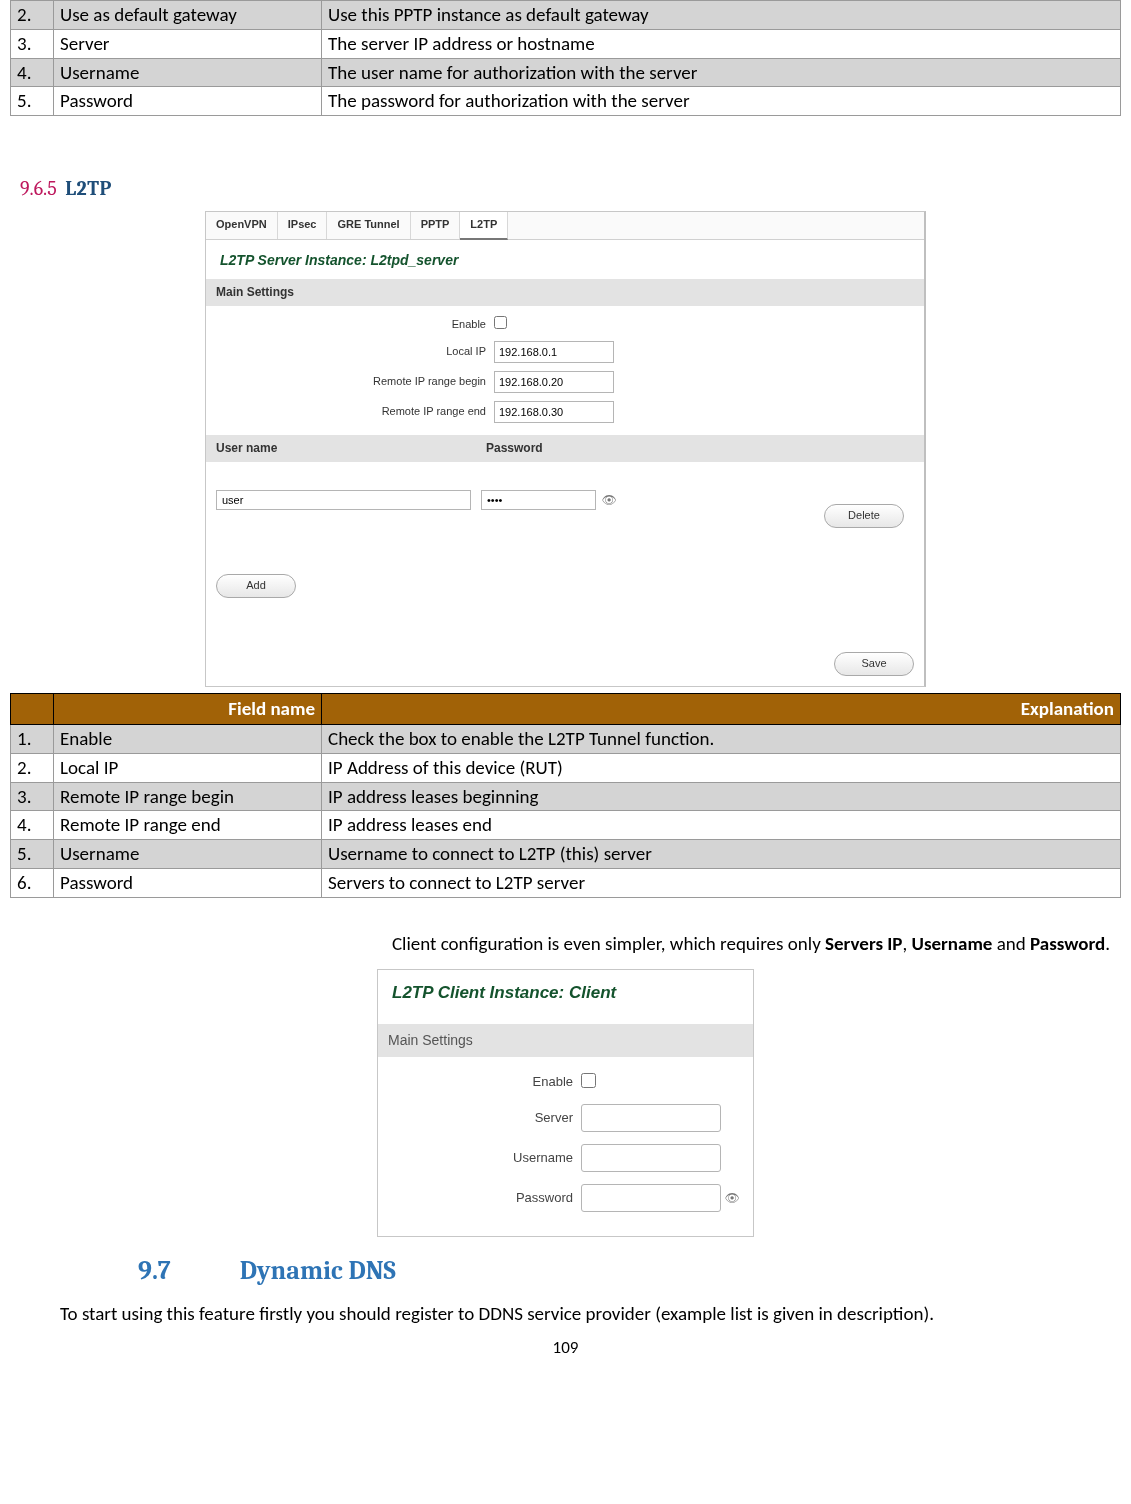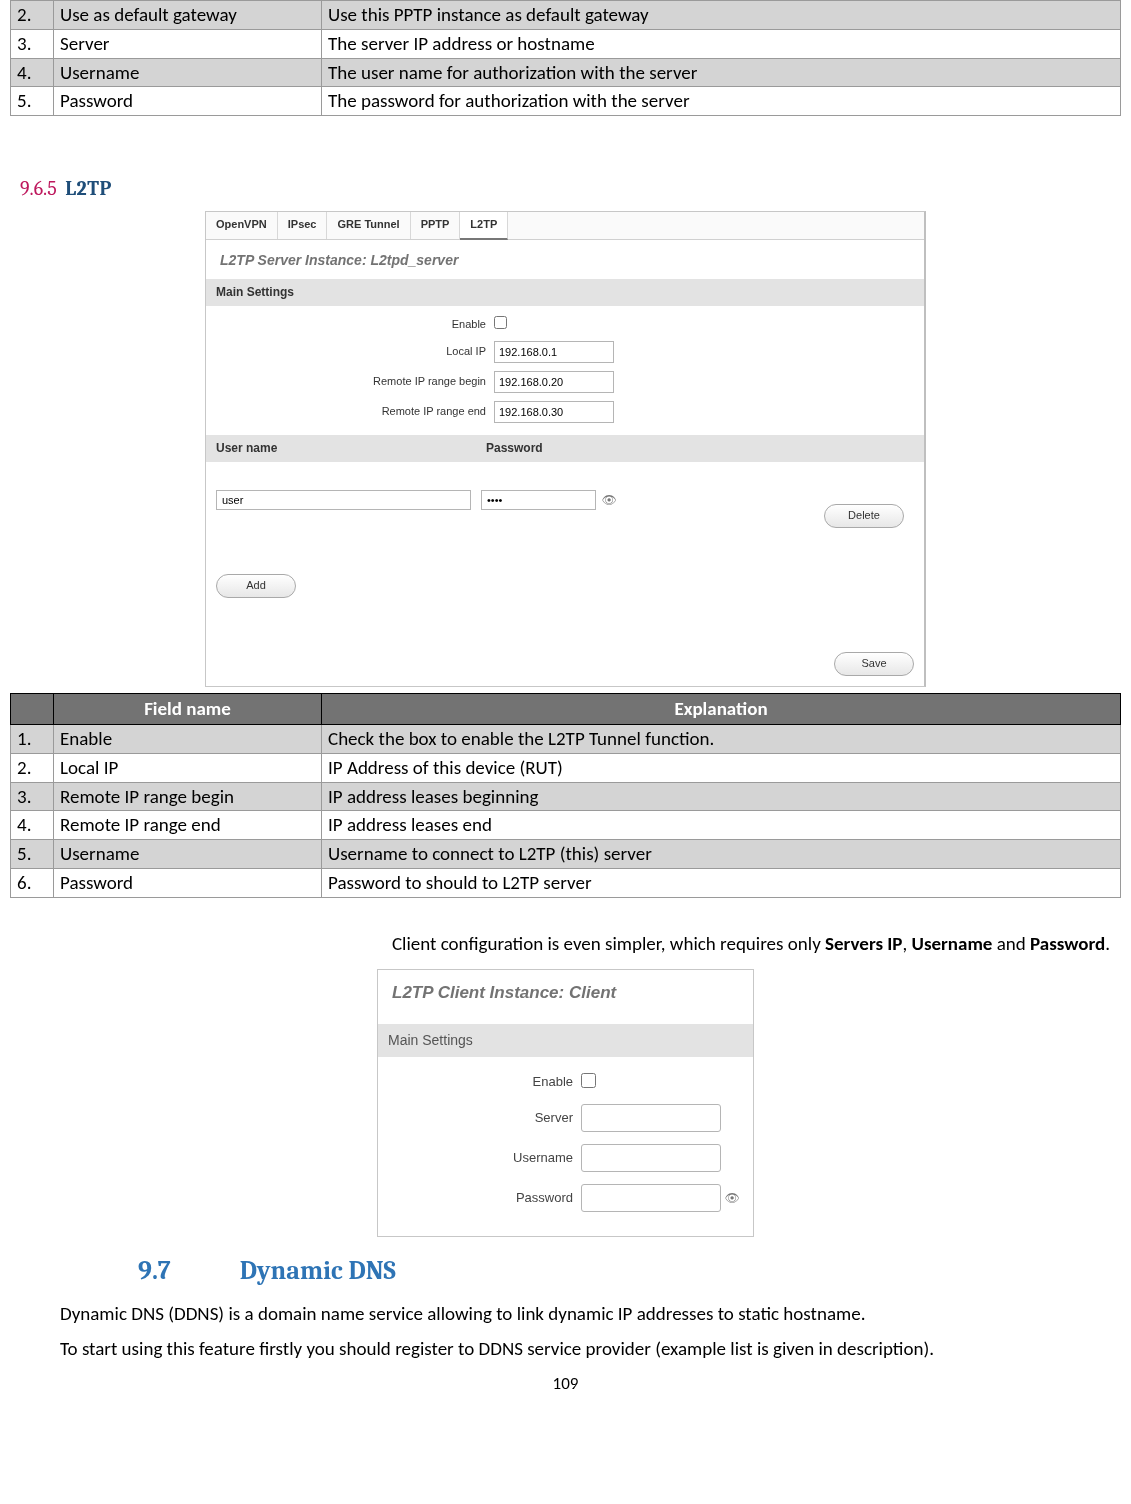--- a/index.html
+++ b/index.html
@@ -18,42 +18,42 @@
   .sec965 .title{color:#1f4e79;font-family:Cambria,Georgia,serif;font-weight:bold;margin-left:4px;letter-spacing:.5px;}
 
   .body-text{margin:0 0 14px 50px;width:1050px;}
   .body-text-wide{margin:0 0 12px 50px;width:1070px;}
 
   
   .shot1{width:718px;margin:0 auto 6px auto;border:1px solid #c7c7c7;border-right:2px solid #bfbfbf;background:#fff;font-family:Arial,sans-serif;font-size:12px;color:#333;}
   .tabs{display:flex;border-bottom:1px solid #d0d0d0;background:#fafafa;font-size:11px;font-weight:bold;color:#333;}
   .tab{padding:6px 10px;border-right:1px solid #d8d8d8;}
   .tab.active{background:#fff;border-bottom:2px solid #777;margin-bottom:-1px;}
-  .inst-title{color:#737373;font-weight:bold;font-style:italic;font-family:Arial,sans-serif;font-size:14px;padding:12px 14px 10px;}
+  .inst-title{color:#14532d;font-weight:bold;font-style:italic;font-family:Arial,sans-serif;font-size:14px;padding:12px 14px 10px;}
   .bar{background:#e3e3e3;padding:6px 10px;font-weight:bold;color:#333;font-size:12px;}
   .form-rows{padding:6px 0 8px 0;}
   .frow{display:flex;align-items:center;padding:4px 0;}
   .flabel{width:280px;text-align:right;padding-right:8px;font-size:11px;color:#333;}
   .fctrl input[type=text]{width:110px;height:18px;border:1px solid #b5b5b5;font-size:11px;padding:1px 4px;background:#fff;}
   .fctrl input[type=checkbox]{width:13px;height:13px;margin:0;}
   .cred-head{display:flex;background:#e3e3e3;padding:6px 10px;font-weight:bold;font-size:12px;}
   .cred-head .c1{width:270px;}
   .cred-row{display:flex;align-items:center;padding:10px 10px;}
   .cred-row .ti{width:255px;margin-right:10px;}
   .cred-row .ti input,.cred-row .tp input{width:100%;height:20px;border:1px solid #b5b5b5;background:#fff;padding:2px 5px;box-sizing:border-box;font-size:11px;}
   .cred-row .tp{width:115px;margin-right:6px;position:relative;}
   .eye{width:14px;height:14px;color:#777;font-size:12px;display:inline-flex;align-items:center;justify-content:center;}
   .btn{display:inline-block;min-width:58px;height:22px;border:1px solid #a9a9a9;border-radius:12px;background:linear-gradient(#fff,#e7e7e7);font-size:11px;text-align:center;line-height:20px;padding:0 10px;color:#333;margin-top:32px;}
   .del-wrap{margin-left:auto;margin-right:10px;}
   .add-wrap{padding:4px 10px 14px;}
   .save-wrap{text-align:right;padding:8px 10px 10px;}
 
   
   table.spec{border-collapse:collapse;width:1111px;margin:0 0 4px 0;}
-  table.spec th{background:#737373;color:#fff;text-align:center;font-weight:bold;padding:3px 6px;border:1px solid #000;}
+  table.spec th{background:#a16207;color:#fff;text-align:right;font-weight:bold;padding:3px 6px;border:1px solid #000;}
   table.spec th.num{width:30px;}
   table.spec th.fld{width:255px;}
   table.spec td{border:1px solid #9a9a9a;padding:2px 6px;}
   table.spec tr.alt td{background:#d4d4d4;}
   table.spec td.num{width:30px;}
   table.spec td.fld{width:255px;}
 
   
   .shot2{width:375px;margin:6px auto 18px auto;border:1px solid #c7c7c7;background:#fff;font-family:Arial,sans-serif;font-size:12px;}
   .shot2 .inst-title{font-size:17px;padding:12px 14px 20px;}
@@ -178,21 +178,21 @@
       <td>IP address leases end</td>
     </tr>
     <tr class="alt">
       <td class="num">5.</td>
       <td class="fld">Username</td>
       <td>Username to connect to L2TP (this) server</td>
     </tr>
     <tr>
       <td class="num">6.</td>
       <td class="fld">Password</td>
-      <td>Password to should to L2TP server</td>
+      <td>Servers to connect to L2TP server</td>
     </tr>
   </tbody>
     </table>
 
   <p class="body-text" style="margin-top:34px;text-align:right;">
     <span>Client configuration is even simpler, which requires only </span><b>Servers IP</b><span>, </span><b>Username</b><span> and </span><b>Password</b><span>.</span>
   </p>
 
   <div class="shot2">
     <div class="inst-title">L2TP Client Instance: Client</div>
@@ -218,18 +218,17 @@
         </div>
       </div>
     </div>
   </div>
 
   <div class="h97">
     <span class="num">9.7</span>
     <span>Dynamic DNS</span>
   </div>
 
-  <p class="body-text-wide">Dynamic DNS (DDNS) is a domain name service allowing to link dynamic IP addresses to static hostname.</p>
   <p class="body-text-wide">To start using this feature firstly you should register to DDNS service provider (example list is given in description).</p>
 
   <div class="pagenum">109</div>
 
 </div>
 
 </body></html>

